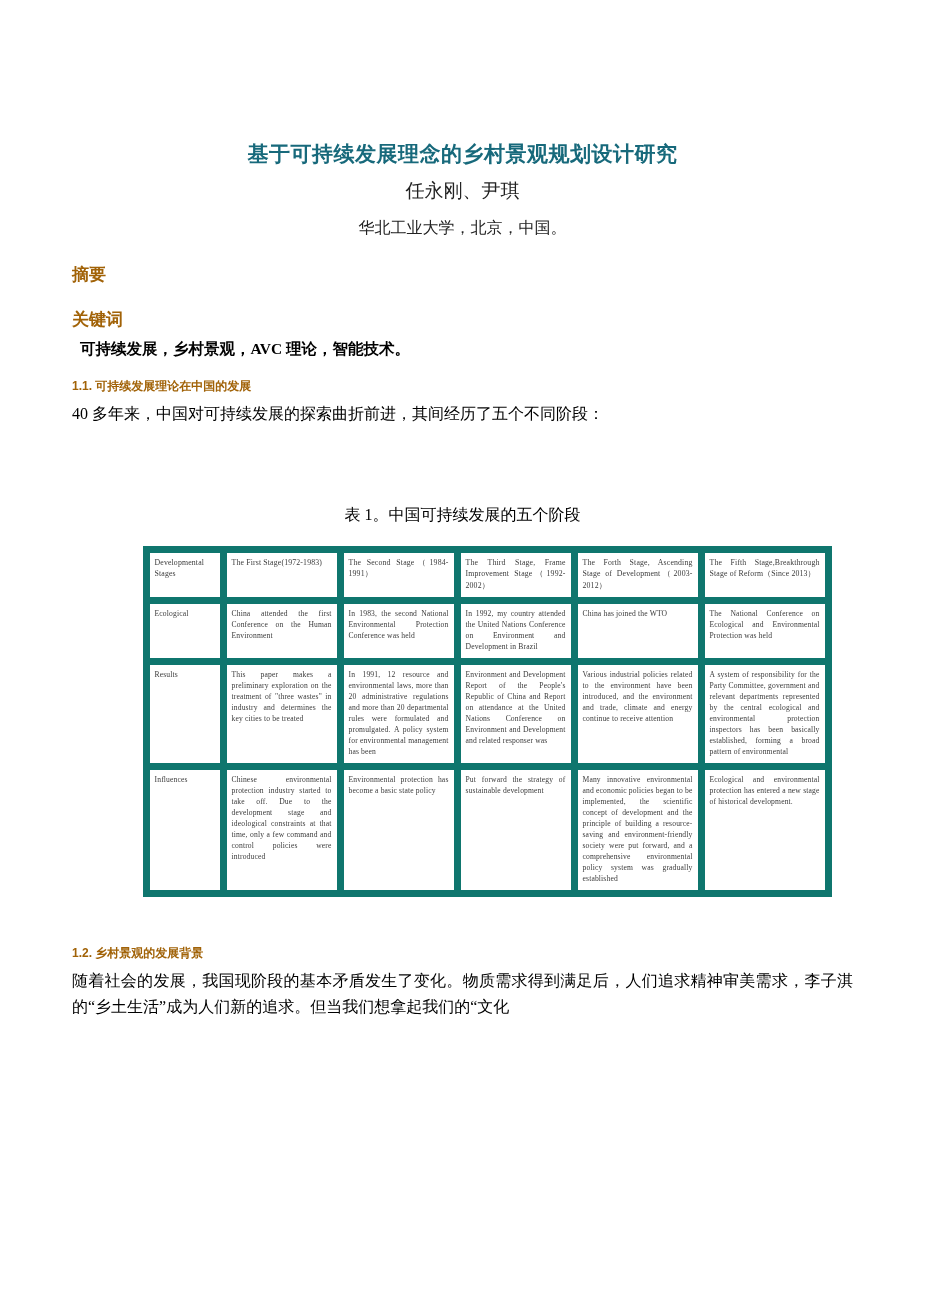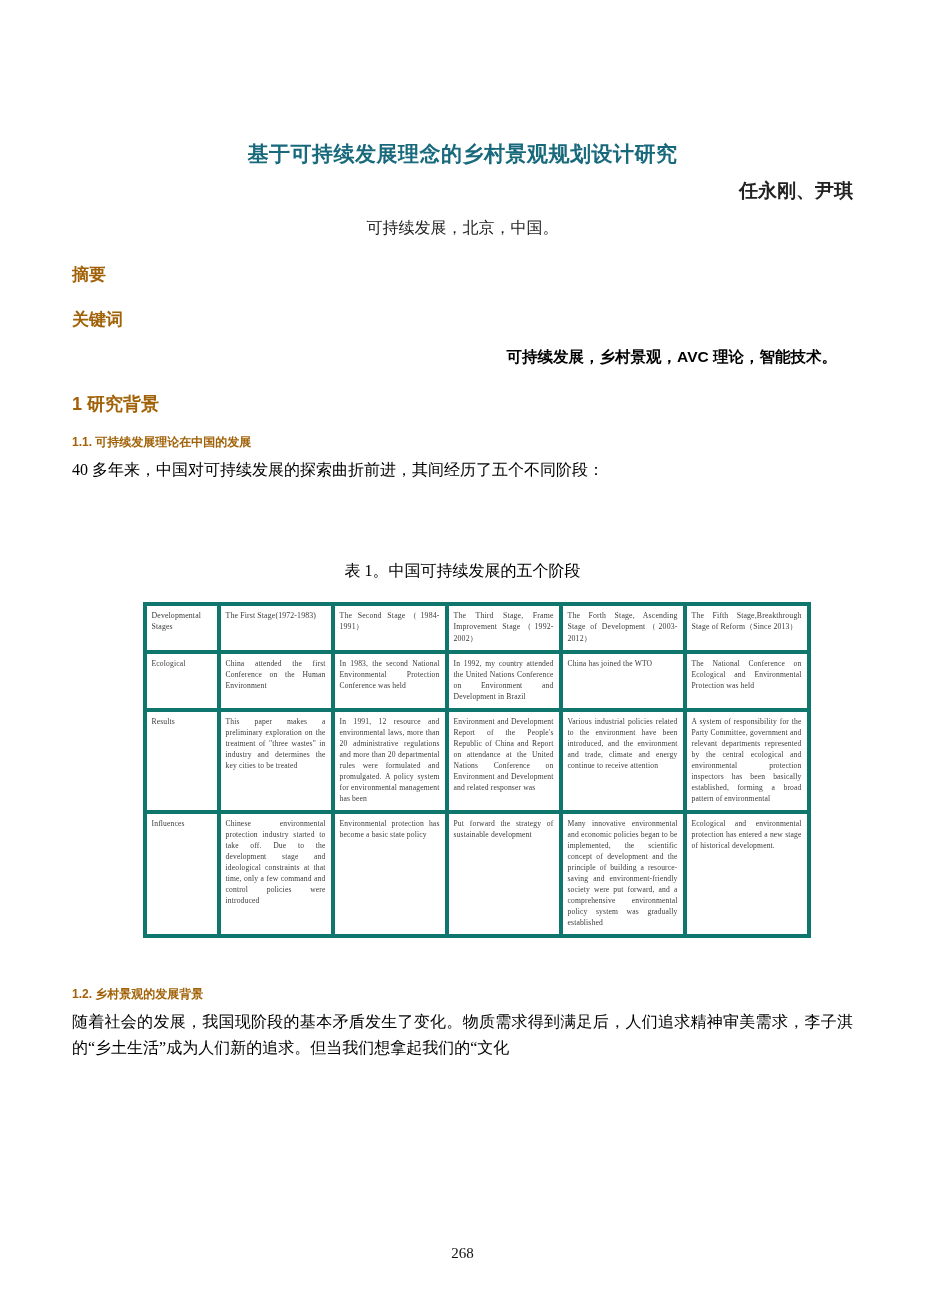--- a/index.html
+++ b/index.html
@@ -25,26 +25,25 @@
   .title {
     text-align: center;
     font-family: "Liberation Sans", sans-serif;
     font-size: 21px;
     font-weight: bold;
     color: #17697b;
     letter-spacing: 0.5px;
     margin: 0 0 10px 0;
   }
   .authors {
-    text-align: right;
+    text-align: center;
     font-family: "Liberation Sans", sans-serif;
     font-size: 19px;
     color: #222222;
     margin: 0 0 14px 0;
-    font-weight: bold;
   }
   .affiliation {
     text-align: center;
     font-size: 16px;
     color: #222222;
     margin: 0 0 24px 0;
   }
   .sec-heading {
     font-family: "Liberation Sans", sans-serif;
     font-weight: bold;
@@ -57,43 +56,42 @@
   .h-2 { font-size: 12px; margin-top: 18px; margin-bottom: 6px; }
   p.body-text {
     font-size: 16px;
     line-height: 1.62;
     margin: 0 0 4px 0;
     text-align: justify;
   }
   .keywords-line {
     font-size: 15.5px;
     font-weight: bold;
-    margin: 16px;
-    font-family: Liberation Sans, sans-serif;
-    text-align: right;
+    margin: 8px;
+    font-family: Liberation Serif, serif;
   }
   .gap-after-para { height: 74px; }
   .table-caption {
     text-align: center;
     font-size: 16px;
     margin: 0 0 20px 0;
   }
   .tbl-wrap {
     margin: 0 auto;
     width: 640px;
   }
   table.data {
     border-collapse: collapse;
     width: 100%;
     table-layout: fixed;
     font-family: "Liberation Serif", serif;
     color: #3a3a3a;
   }
   table.data td {
-    border: 4px solid #0f766e;
+    border: 7px solid #0f766e;
     vertical-align: top;
     padding: 4px 5px 6px 5px;
     font-size: 7.6px;
     line-height: 1.45;
     text-align: justify;
     letter-spacing: 0.15px;
   }
   table.data td.lbl {
     width: 60px;
   }
@@ -118,28 +116,27 @@
   .col-w5 { width: 110px; }
   .col-w6 { width: 110px; }
 </style>
 </head>
 <body>
 
 <div class="page">
 
   <h1 class="title">基于可持续发展理念的乡村景观规划设计研究</h1>
   <div class="authors">任永刚、尹琪</div>
-  <div class="affiliation">可持续发展，北京，中国。</div>
+  <div class="affiliation">华北工业大学，北京，中国。</div>
 
   <div class="sec-heading h-abstract">摘要</div>
 
   <div class="sec-heading h-keywords">关键词</div>
   <p class="keywords-line">可持续发展，乡村景观，AVC 理论，智能技术。</p>
 
-  <div class="sec-heading h-1">1 研究背景</div>
   <div class="sec-heading h-2">1.1. 可持续发展理论在中国的发展</div>
   <p class="body-text">40 多年来，中国对可持续发展的探索曲折前进，其间经历了五个不同阶段：</p>
 
   <div class="gap-after-para"></div>
 
   <div class="table-caption">表 1。中国可持续发展的五个阶段</div>
 
   <div class="tbl-wrap">
     <table class="data">
       <tbody>
@@ -177,14 +174,13 @@
       </tr>
     </tbody>
       </table>
   </div>
 
   <div class="after-table"></div>
 
   <div class="sec-heading h-2">1.2. 乡村景观的发展背景</div>
   <p class="body-text">随着社会的发展，我国现阶段的基本矛盾发生了变化。物质需求得到满足后，人们追求精神审美需求，李子淇的“乡土生活”成为人们新的追求。但当我们想拿起我们的“文化</p>
 
-  <div class="page-number">268</div>
 </div>
 
 </body></html>

